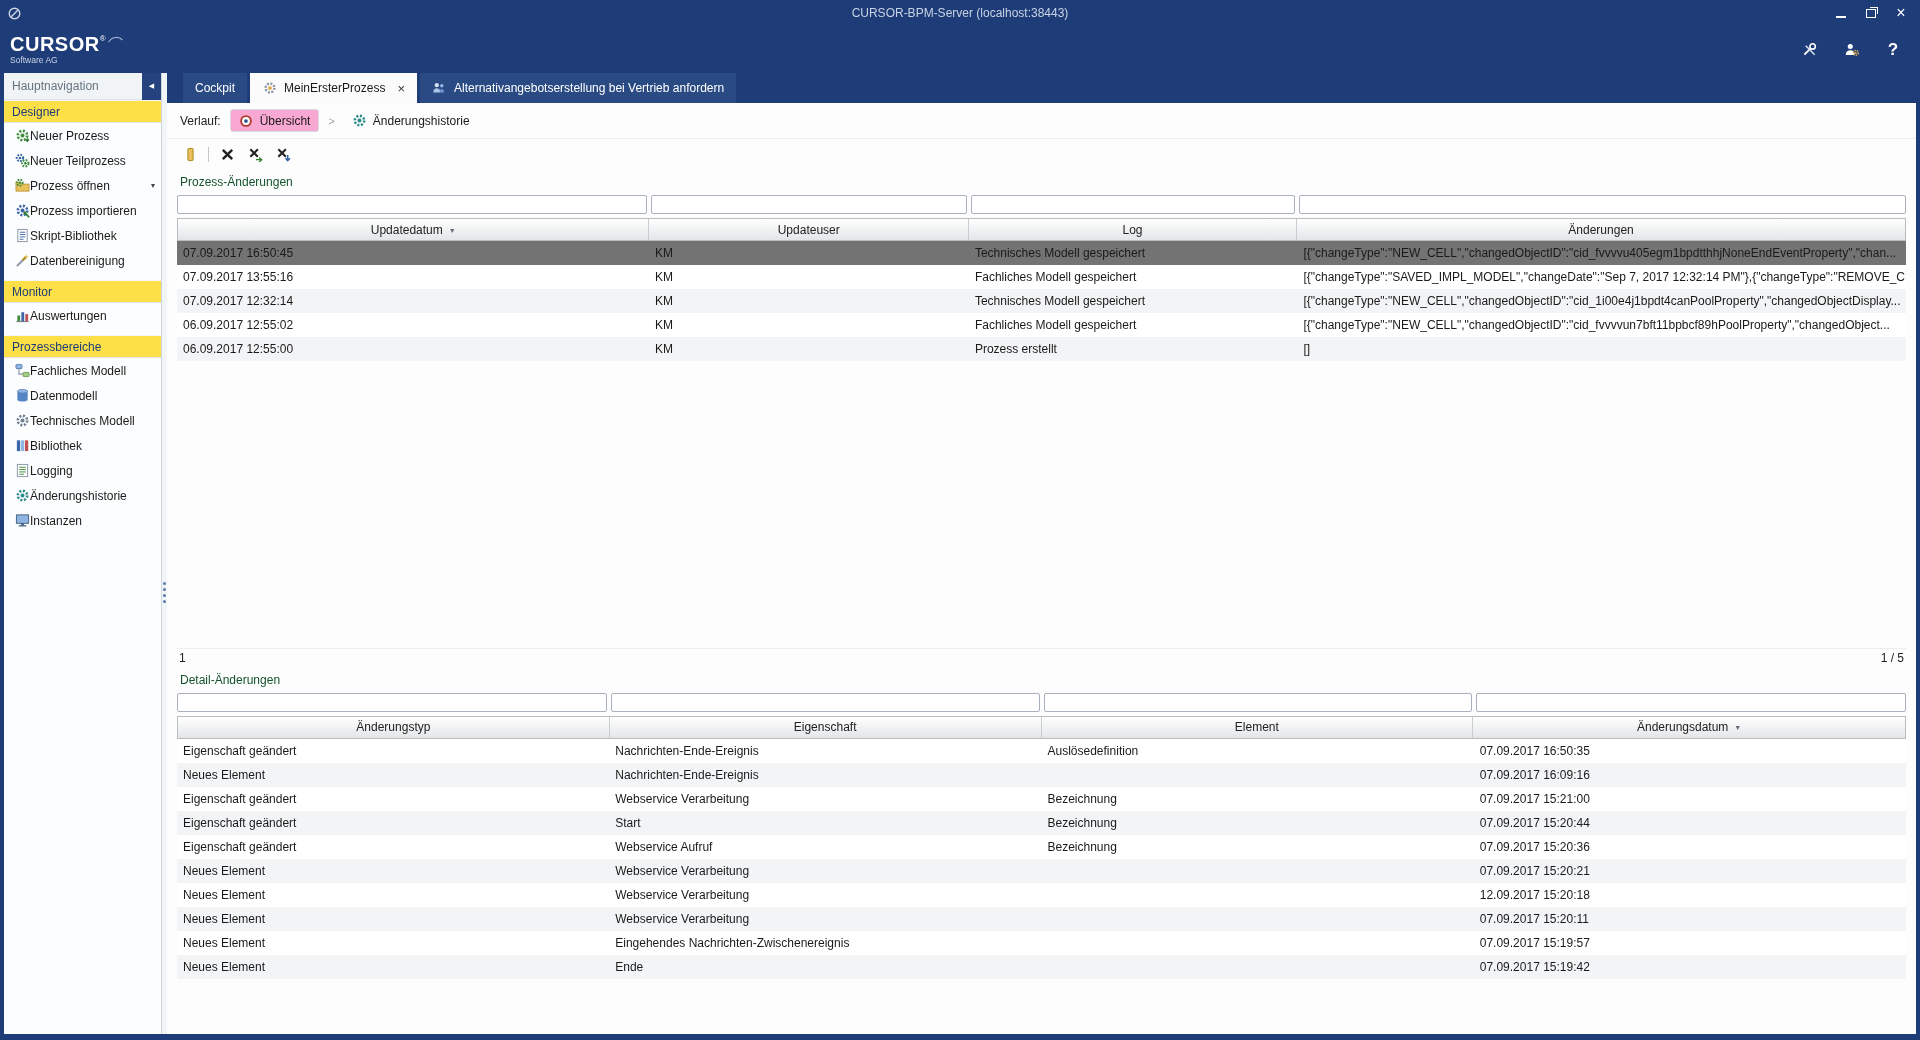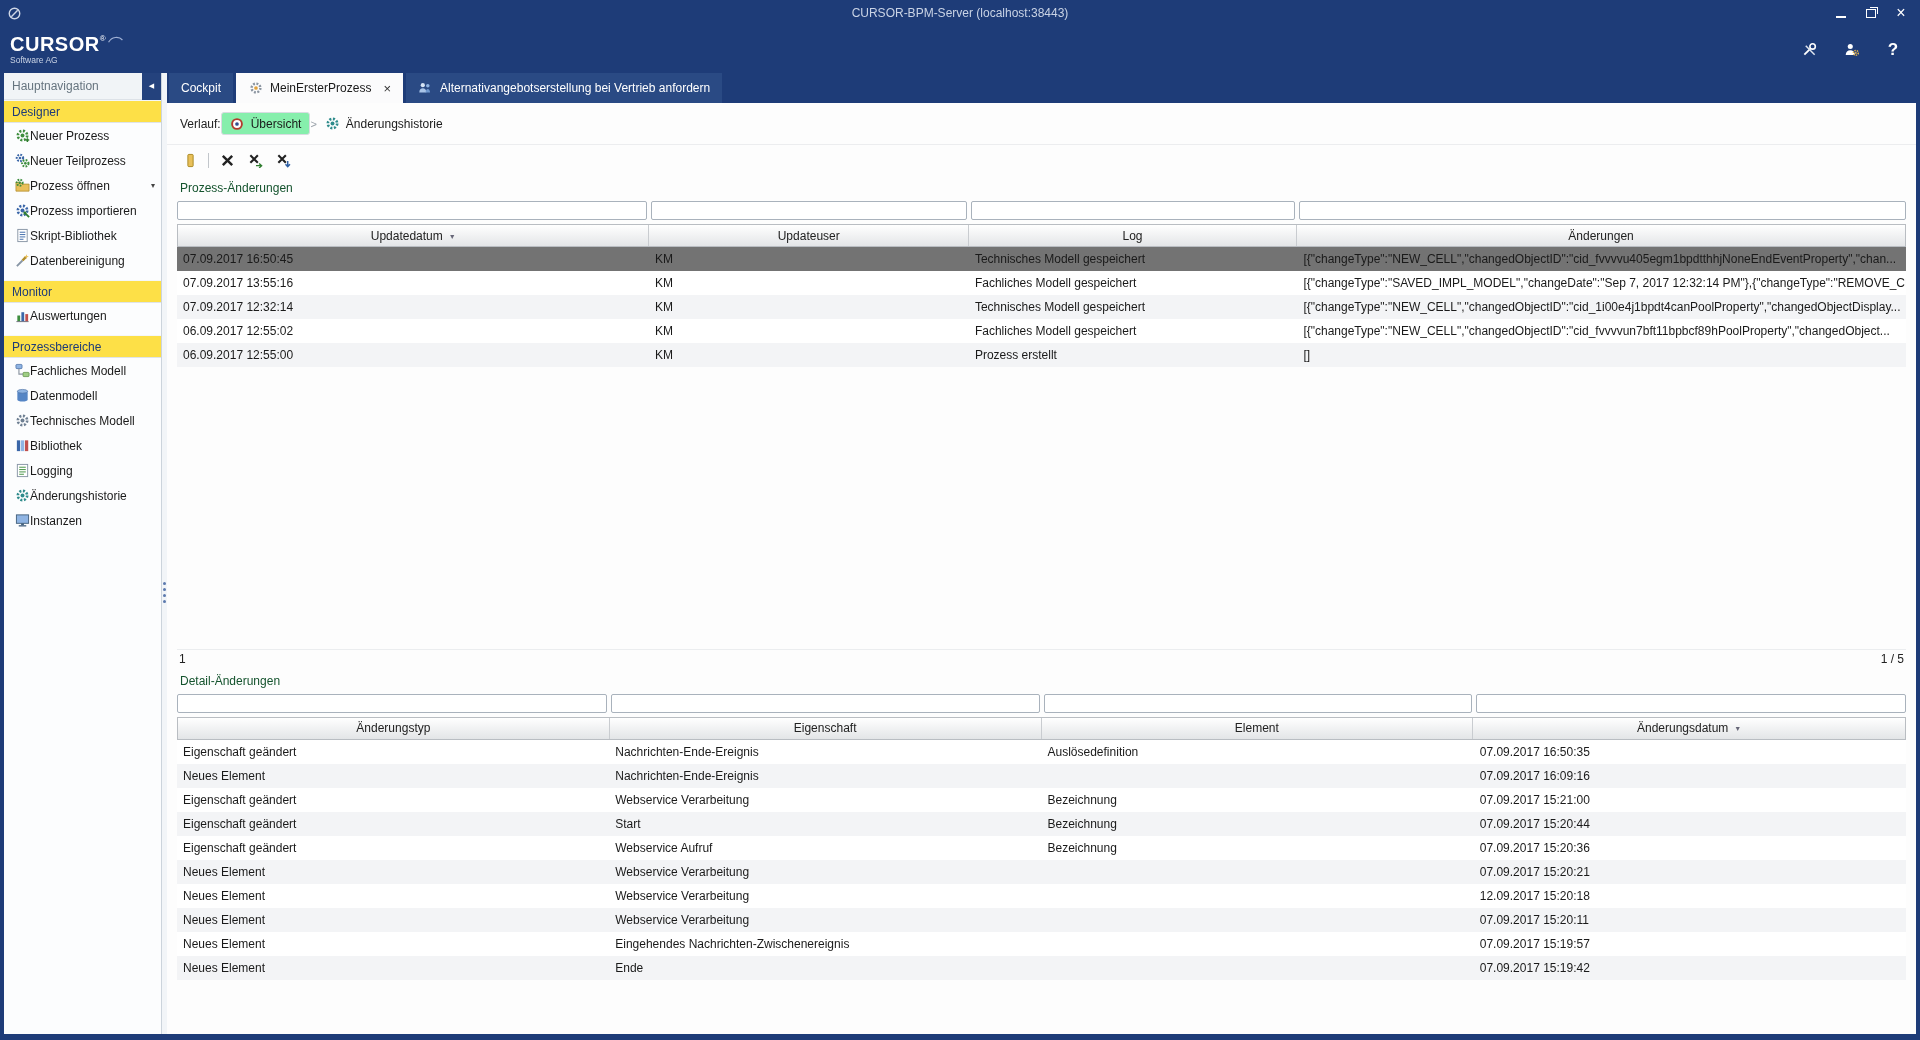--- a/index.html
+++ b/index.html
@@ -43,30 +43,30 @@
   .icon svg{display:block}
   .dd{margin-left:auto;font-size:8px;color:#444}
 
   
   .splitter{width:6px;position:relative;background:#f2f5f8;border-left:1px solid #ccd4dc}
   .grip{position:absolute;top:53%;left:1px;display:flex;flex-direction:column;gap:3px}
   .grip i{width:3px;height:3px;background:#5b79ad;border-radius:50%}
 
   
   .main{flex:1;display:flex;flex-direction:column;min-width:0}
-  .tabbar{height:30px;display:flex;align-items:stretch;padding-left:2px;gap:3px}
+  .tabbar{height:30px;display:flex;align-items:stretch;padding-left:16px;gap:3px}
   .tab{display:flex;align-items:center;padding:0 12px;color:#fff;background:#2a4a84;gap:7px;white-space:nowrap}
   .tab.active{background:#fbfbfc;color:#1a1a1a}
   .tab-x{color:#333;font-size:13px;margin-left:5px}
   .content{flex:1;background:#fdfdfd;display:flex;flex-direction:column;min-height:0}
 
-  .breadcrumb{height:42px;display:flex;align-items:center;padding-left:13px;border-bottom:1px solid #ecedef;flex:0 0 auto}
+  .breadcrumb{height:36px;display:flex;align-items:center;padding-left:13px;gap:9px;border-bottom:1px solid #ecedef;flex:0 0 auto}
   .bc-label{color:#222}
   .bc-item{display:flex;align-items:center;gap:6px;padding:3px 8px}
-  .bc-item.bordered{border:1px solid #d8dce1;border-radius:3px;background:#86efac}
+  .bc-item.bordered{border:1px solid #d8dce1;border-radius:3px;background:#f9a8d4}
   .bc-sep{color:#98a0a8;font-size:11px}
 
   .toolbar{height:31px;display:flex;align-items:center;gap:8px;padding-left:13px;flex:0 0 auto}
   .tool-btn{width:20px;height:20px;display:flex;align-items:center;justify-content:center}
   .tool-sep{width:1px;height:15px;background:#c2c6cb}
 
   .section-label{padding:5px 0 3px 13px;color:#14532d;flex:0 0 auto}
 
   .tbl{margin:0 10px;flex:0 0 auto}
   .filter-row{display:flex;padding:2px 0 3px}

